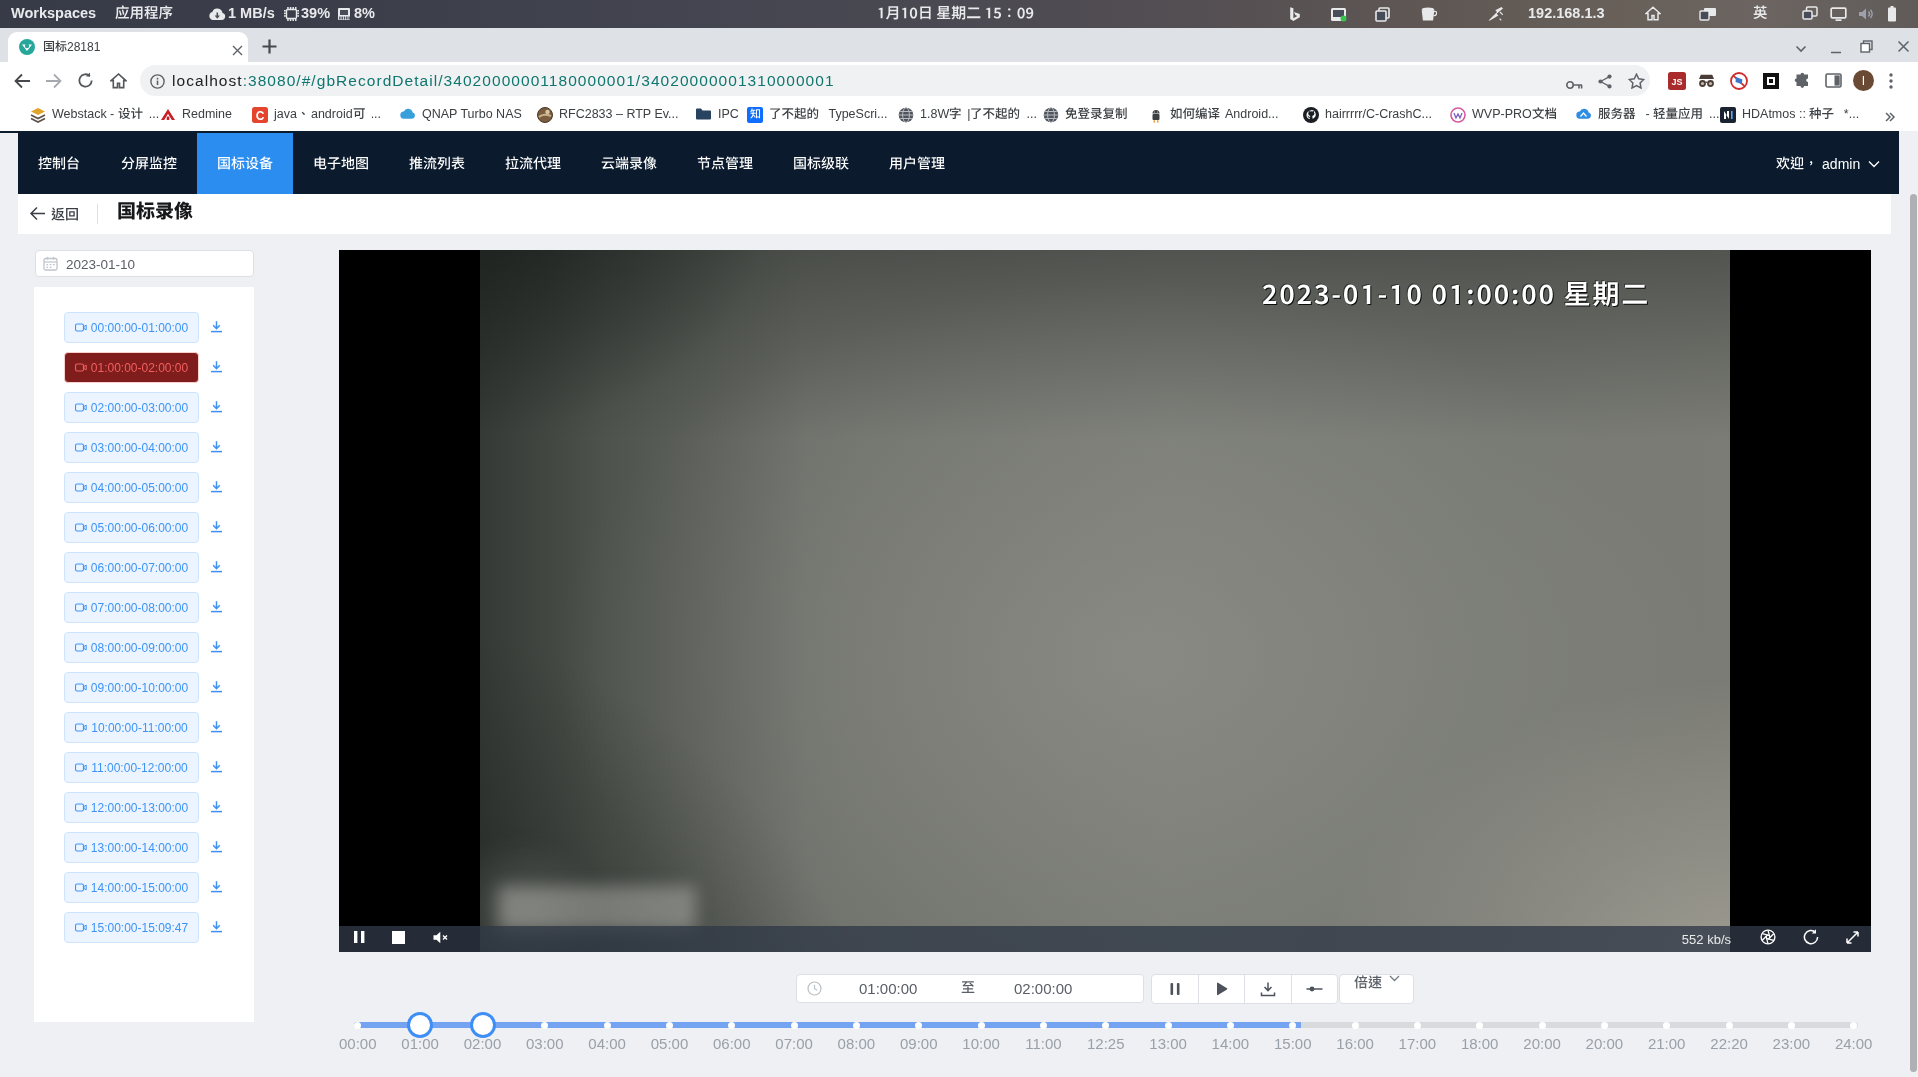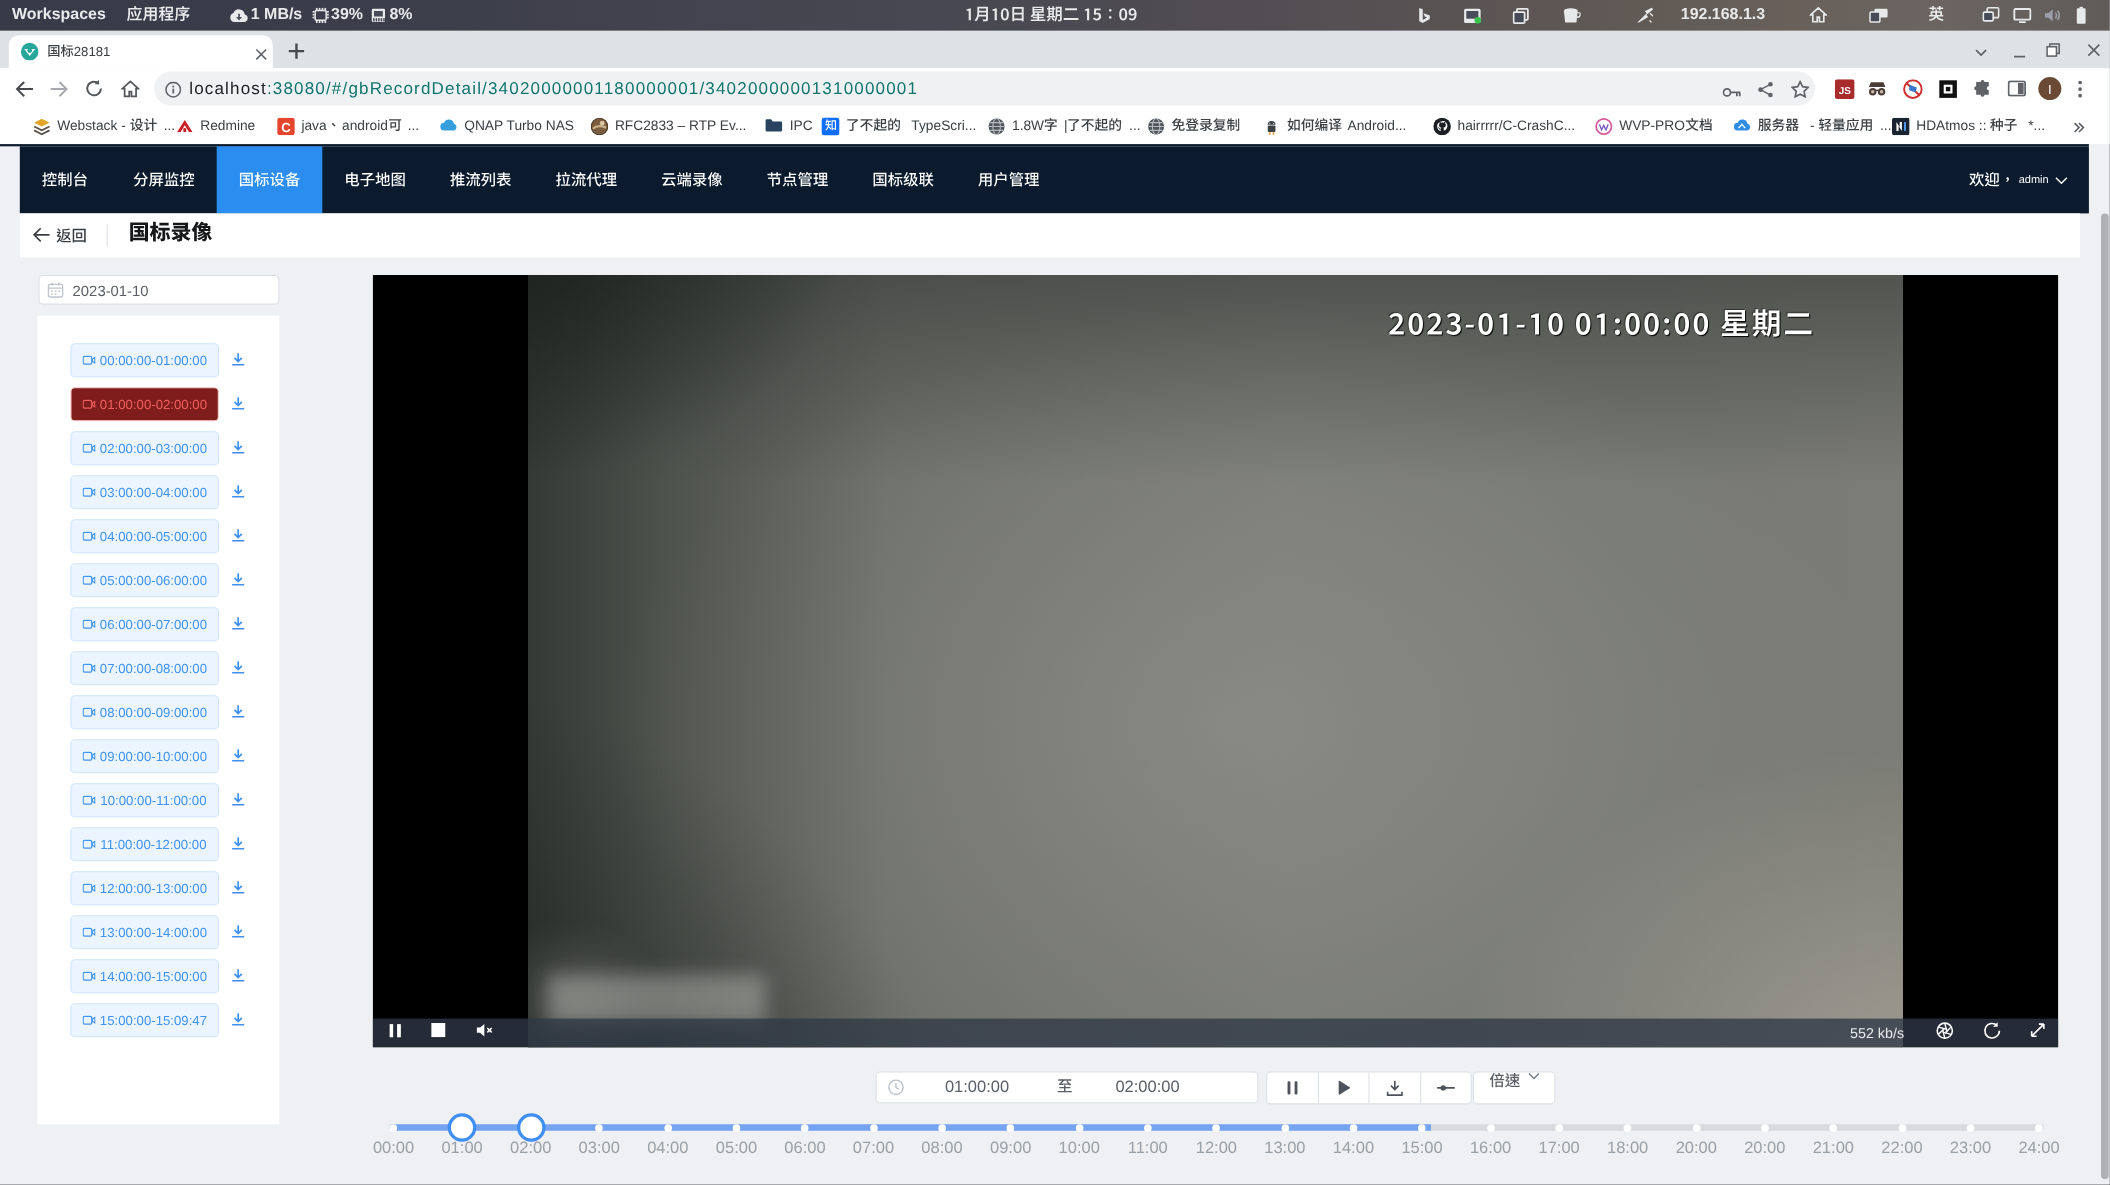--- a/index.html
+++ b/index.html
@@ -503,21 +503,21 @@
       </svg>
     </div>
     <div class="mi" style="width:96px;">
       <svg class="ck" width="56" height="16" viewBox="0 0 56 16" fill="currentColor">
         <path transform="translate(0.0,12.3) scale(0.0140,-0.0140)" d="M834.7 775.5V685H202.3V775.5ZM834.7 543.4V454.6H202.3V543.4ZM837.5 305.9V216.4H198.3V305.9ZM241.6 414Q241.6 356 236.5 288.9Q231.5 221.7 217.4 153.6Q203.2 85.4 175.6 22.9Q147.9 -39.6 102.2 -89.6Q95.2 -80 81.4 -67.8Q67.6 -55.7 53.2 -44.7Q38.8 -33.6 28.1 -27.7Q69.6 18.6 93.7 73.3Q117.9 128 129.6 186.5Q141.3 245 144.8 303.2Q148.2 361.5 148.2 414.5V775.5H241.6ZM893.3 35Q893.3 -6.2 882.3 -28.6Q871.2 -51 844 -62.7Q816.6 -74 770.5 -76.7Q724.5 -79.4 654.4 -78.4Q651.8 -60 642.2 -33.1Q632.6 -6.2 623 12.6Q655.4 11 686.4 10.8Q717.4 10.5 740.7 10.7Q764 10.9 773.4 10.9Q787.9 11.4 793.6 16.6Q799.3 21.8 799.3 35.7V775.5H893.3ZM555.3 740.2V-73.5H459.8V740.2Z"></path>
         <path transform="translate(14.0,12.3) scale(0.0140,-0.0140)" d="M257 468.6Q257 407.5 251.8 334.3Q246.6 261.2 231.5 185.5Q216.4 109.8 188 38.7Q159.6 -32.4 113.6 -90.8Q105 -82.2 89.8 -70.6Q74.6 -59 58.3 -48.7Q42.1 -38.4 30.2 -33.5Q74 21.2 99.7 85.2Q125.4 149.2 137.9 216.6Q150.4 283.9 154.3 348.6Q158.2 413.4 158.2 469.2V691.2H257ZM524.4 849.6Q541.7 815.9 558.1 776.2Q574.5 736.5 583.5 706.6L486.6 678.2Q478.7 708.5 462.6 749.8Q446.5 791.1 431.2 825.9ZM854.8 691.2V272.6H758V602.8H220.3V691.2ZM808.2 421V332.6H221.6V421Z"></path>
         <path transform="translate(28.0,12.3) scale(0.0140,-0.0140)" d="M786.9 17.5V-54.1H276.2V17.5ZM922.5 564.2V394.2H826.4V491.6H180.4V394.2H89.2V564.2ZM798.7 438.1V227.6H271.1V298.1H706.4V368.2H271.1V438.1ZM851.8 168.2V-83.8H757.9V96.8H276V168.2ZM299.6 438.1V-85.1H203.9V438.1ZM516.1 641.8Q530.2 620.6 543.6 593.1Q557 565.6 562.7 545.8L474.2 525.8Q469.2 545.3 457.2 573.1Q445.1 600.9 432 624.6ZM488.8 767V699.4H172.5V767ZM945.2 766.6V698.9H588.8V766.6ZM256.4 832.3Q233.8 760.7 197 693.1Q160.1 625.4 118.7 579.3Q110 586.2 94.9 594.3Q79.8 602.3 64.2 610Q48.6 617.7 36.7 622.5Q79.4 664.8 112.1 725.1Q144.8 785.4 164 849.6ZM681.7 832.1Q664.5 770.8 634.6 713.2Q604.6 655.6 569.3 616Q561.1 622.4 546.8 630.4Q532.5 638.4 517.4 646.1Q502.4 653.8 491.1 658.6Q525.2 693.4 550.9 744.2Q576.6 795 590.1 848.7ZM320.8 739.6Q341.1 711.8 361.6 677.4Q382.1 643 390.9 618L310.6 588.7Q302.4 614.2 283.8 649.7Q265.2 685.2 245.4 714.6ZM747.2 742Q772.2 714.8 797.4 680.7Q822.7 646.6 834 621.9L756.7 586.8Q746.2 612 722.2 647.4Q698.2 682.9 674 712Z"></path>
         <path transform="translate(42.0,12.3) scale(0.0140,-0.0140)" d="M493.2 532.3Q493.2 532.3 493.2 521.5Q493.2 510.8 493.2 494.5Q493.2 478.3 493.2 462.1Q493.2 445.9 493.2 435.1Q493.2 424.4 493.2 424.4Q493.2 424.4 511.8 424.4Q530.4 424.4 560.6 424.4Q590.9 424.4 627.3 424.4Q663.8 424.4 700.2 424.4Q736.6 424.4 766.9 424.4Q797.1 424.4 815.7 424.4Q834.3 424.4 834.3 424.4Q834.3 424.4 834.3 435.1Q834.3 445.9 834.3 462.1Q834.3 478.3 834.3 494.5Q834.3 510.8 834.3 521.5Q834.3 532.3 834.3 532.3Q834.3 532.3 815.7 532.3Q797.1 532.3 766.9 532.3Q736.6 532.3 700.2 532.3Q663.8 532.3 627.3 532.3Q590.9 532.3 560.6 532.3Q530.4 532.3 511.8 532.3Q493.2 532.3 493.2 532.3ZM493.2 718.2Q493.2 718.2 493.2 707.6Q493.2 696.9 493.2 680.8Q493.2 664.8 493.2 648.8Q493.2 632.7 493.2 622Q493.2 611.4 493.2 611.4Q493.2 611.4 511.8 611.4Q530.4 611.4 560.6 611.4Q590.9 611.4 627.3 611.4Q663.8 611.4 700.2 611.4Q736.6 611.4 766.9 611.4Q797.1 611.4 815.7 611.4Q834.3 611.4 834.3 611.4Q834.3 611.4 834.3 622Q834.3 632.7 834.3 648.8Q834.3 664.8 834.3 680.8Q834.3 696.9 834.3 707.6Q834.3 718.2 834.3 718.2Q834.3 718.2 815.7 718.2Q797.1 718.2 766.9 718.2Q736.6 718.2 700.2 718.2Q663.8 718.2 627.3 718.2Q590.9 718.2 560.6 718.2Q530.4 718.2 511.8 718.2Q493.2 718.2 493.2 718.2ZM406.2 800.6Q406.2 800.6 434.2 800.6Q462.2 800.6 508.3 800.6Q554.5 800.6 609.9 800.6Q665.4 800.6 720.4 800.6Q775.3 800.6 821.8 800.6Q868.2 800.6 896.1 800.6Q924 800.6 924 800.6Q924 800.6 924 775.7Q924 750.7 924 710Q924 669.3 924 620.1Q924 570.9 924 522.1Q924 473.3 924 432.6Q924 391.9 924 367Q924 342 924 342Q924 342 896 342Q868 342 821.9 342Q775.7 342 720.2 342Q664.8 342 609.8 342Q554.8 342 508.4 342Q461.9 342 434.1 342Q406.2 342 406.2 342Q406.2 342 406.2 367Q406.2 391.9 406.2 432.6Q406.2 473.3 406.2 522.5Q406.2 571.7 406.2 620.5Q406.2 669.3 406.2 710Q406.2 750.7 406.2 775.7Q406.2 800.6 406.2 800.6ZM396.7 239.4Q396.7 239.4 426 239.4Q455.3 239.4 503.4 239.4Q551.4 239.4 609 239.4Q666.7 239.4 724.3 239.4Q782 239.4 830 239.4Q878 239.4 907.3 239.4Q936.6 239.4 936.6 239.4Q936.6 239.4 936.6 226.4Q936.6 213.3 936.6 196.8Q936.6 180.2 936.6 167.2Q936.6 154.1 936.6 154.1Q936.6 154.1 907.5 154.1Q878.3 154.1 830.3 154.1Q782.2 154.1 724.6 154.1Q667 154.1 609.3 154.1Q551.6 154.1 503.5 154.1Q455.4 154.1 426 154.1Q396.7 154.1 396.7 154.1Q396.7 154.1 396.7 167.2Q396.7 180.2 396.7 196.8Q396.7 213.3 396.7 226.4Q396.7 239.4 396.7 239.4ZM322.7 33.8Q322.7 33.8 357.7 33.8Q392.8 33.8 450.5 33.8Q508.2 33.8 577.3 33.8Q646.5 33.8 715.6 33.8Q784.8 33.8 842.5 33.8Q900.3 33.8 935.3 33.8Q970.3 33.8 970.3 33.8Q970.3 33.8 970.3 20.6Q970.3 7.4 970.3 -9Q970.3 -25.4 970.3 -38.6Q970.3 -51.7 970.3 -51.7Q970.3 -51.7 935.3 -51.7Q900.3 -51.7 842.6 -51.7Q784.9 -51.7 715.7 -51.7Q646.6 -51.7 577.4 -51.7Q508.3 -51.7 450.5 -51.7Q392.8 -51.7 357.8 -51.7Q322.7 -51.7 322.7 -51.7Q322.7 -51.7 322.7 -38.6Q322.7 -25.4 322.7 -9Q322.7 7.4 322.7 20.6Q322.7 33.8 322.7 33.8ZM41.5 780.6Q41.5 780.6 64.7 780.6Q87.8 780.6 124.6 780.6Q161.3 780.6 201.9 780.6Q242.4 780.6 279.1 780.6Q315.9 780.6 339 780.6Q362.2 780.6 362.2 780.6Q362.2 780.6 362.2 767.6Q362.2 754.5 362.2 737.1Q362.2 719.7 362.2 706.6Q362.2 693.5 362.2 693.5Q362.2 693.5 339 693.5Q315.9 693.5 279.1 693.5Q242.4 693.5 201.9 693.5Q161.3 693.5 124.6 693.5Q87.8 693.5 64.7 693.5Q41.5 693.5 41.5 693.5Q41.5 693.5 41.5 706.6Q41.5 719.7 41.5 737.1Q41.5 754.5 41.5 767.6Q41.5 780.6 41.5 780.6ZM51.3 491.5Q51.3 491.5 72.5 491.5Q93.7 491.5 127.4 491.5Q161.2 491.5 198.8 491.5Q236.4 491.5 270.2 491.5Q304 491.5 325.1 491.5Q346.3 491.5 346.3 491.5Q346.3 491.5 346.3 478.4Q346.3 465.4 346.3 448.1Q346.3 430.7 346.3 417.7Q346.3 404.6 346.3 404.6Q346.3 404.6 325.1 404.6Q304 404.6 270.2 404.6Q236.4 404.6 198.8 404.6Q161.2 404.6 127.4 404.6Q93.7 404.6 72.5 404.6Q51.3 404.6 51.3 404.6Q51.3 404.6 51.3 417.7Q51.3 430.7 51.3 448.1Q51.3 465.4 51.3 478.4Q51.3 491.5 51.3 491.5ZM30.3 110.6Q72.4 122.3 125.3 138.3Q178.2 154.3 237.1 173.4Q296 192.6 354.8 211.6Q354.8 211.6 356.6 202.3Q358.3 193 360.9 179.7Q363.5 166.4 365.5 153.1Q367.6 139.8 369.4 130.5Q371.1 121.2 371.1 121.2Q289 92.9 205.2 65.7Q121.4 38.5 52.9 15.2Q52.9 15.2 50.8 24.8Q48.6 34.3 45.3 48.4Q41.9 62.6 38.4 77Q34.8 91.4 32.5 101Q30.3 110.6 30.3 110.6ZM160.4 746.4Q160.4 746.4 169.3 746.4Q178.2 746.4 191.5 746.4Q204.9 746.4 218.2 746.4Q231.6 746.4 240.5 746.4Q249.4 746.4 249.4 746.4Q249.4 746.4 249.4 712.8Q249.4 679.2 249.4 624.4Q249.4 569.5 249.4 503.8Q249.4 438.1 249.4 371.9Q249.4 305.8 249.4 250.9Q249.4 196.1 249.4 162.5Q249.4 128.9 249.4 128.9Q249.4 128.9 240.5 127.3Q231.6 125.7 218.2 123.3Q204.9 120.9 191.5 118.5Q178.2 116.1 169.3 114.5Q160.4 113 160.4 113Q160.4 113 160.4 147.3Q160.4 181.6 160.4 238Q160.4 294.4 160.4 362.3Q160.4 430.2 160.4 497.6Q160.4 564.9 160.4 621.3Q160.4 677.8 160.4 712.1Q160.4 746.4 160.4 746.4ZM621.5 763.6Q621.5 763.6 634.4 763.6Q647.3 763.6 664.2 763.6Q681 763.6 693.7 763.6Q706.5 763.6 706.5 763.6Q706.5 763.6 706.5 735.9Q706.5 708.3 706.5 665.1Q706.5 621.9 706.5 572.9Q706.5 524 706.5 480.8Q706.5 437.6 706.5 409.7Q706.5 381.8 706.5 381.8Q706.5 381.8 708.4 381.8Q710.4 381.8 710.4 381.8Q710.4 381.8 710.4 354Q710.4 326.2 710.4 282.1Q710.4 238 710.4 188.6Q710.4 139.2 710.4 95.1Q710.4 51 710.4 23Q710.4 -5.1 710.4 -5.1Q710.4 -5.1 701.2 -5.1Q692 -5.1 678.1 -5.1Q664.1 -5.1 650.2 -5.1Q636.3 -5.1 627 -5.1Q617.6 -5.1 617.6 -5.1Q617.6 -5.1 617.6 22.9Q617.6 50.9 617.6 95Q617.6 139.1 617.6 188.5Q617.6 237.9 617.6 282Q617.6 326.1 617.6 354.1Q617.6 382.2 617.6 382.2Q617.6 382.2 619.6 382.2Q621.5 382.2 621.5 382.2Q621.5 382.2 621.5 409.8Q621.5 437.5 621.5 480.7Q621.5 523.8 621.5 572.9Q621.5 621.9 621.5 665.1Q621.5 708.2 621.5 735.9Q621.5 763.6 621.5 763.6Z"></path>
       </svg>
     </div>
-    <div style="position:absolute;right:19px;top:0;height:61px;display:flex;align-items:center;color:#fff;font-size:10px">
+    <div style="position:absolute;right:19px;top:0;height:61px;display:flex;align-items:center;color:#fff;font-size:14px">
       <svg class="ck" width="42" height="16" viewBox="0 0 42 16" fill="currentColor">
         <path transform="translate(0.0,12.3) scale(0.0140,-0.0140)" d="M369.6 732.6V648.3H45.9V732.6ZM359 732.6 374.7 736.3 432.3 716.9Q410 543.2 361.8 402.9Q313.6 262.6 243.2 157.6Q172.8 52.6 84.3 -15.3Q74 1.5 55.2 22.7Q36.4 43.9 20.3 55.8Q80.8 97.7 133.3 163.5Q185.9 229.3 228.1 314.6Q270.3 399.9 299.8 500.6Q329.3 601.2 343.5 712.4V732.6ZM112.2 591.8Q154.2 537.6 198.9 476Q243.6 414.3 285.7 352.3Q327.8 290.4 362 232.8Q396.3 175.3 417 129.4L342.2 66.6Q322.1 114 288.8 172.6Q255.4 231.2 215.2 295.1Q174.9 358.9 131 421.7Q87.1 484.5 45.5 539.4ZM880.3 697.6V611.6H552V697.6ZM625.3 831.2Q608.6 706.8 576.9 596.9Q545.1 486.9 493.9 412Q486.3 419.6 472.4 429.8Q458.4 440.1 443.7 449.8Q428.9 459.6 418.2 465.5Q450.9 509.8 473.5 569.7Q496.2 629.6 511.5 699.3Q526.7 769.1 535.4 842.9ZM875.2 697.6 890 700.8 953.4 683.2Q939.6 620.9 919.8 555.8Q900 490.6 880.4 446.4L805.1 470.2Q815.8 497.2 826.2 533.5Q836.6 569.7 845.7 608.7Q854.8 647.7 860.8 682.8V697.6ZM702.8 464.9Q720.1 356.6 753.1 263.5Q786 170.3 840.4 101.6Q894.7 32.9 975.8 -4.1Q965.6 -13.3 953.6 -27.3Q941.5 -41.3 930.8 -56.7Q920.1 -72 913.2 -84.4Q827 -37.8 770 39.8Q713 117.4 678.7 222.3Q644.4 327.2 624.8 453.3ZM712.4 483.1Q712.4 421.9 703.8 349.4Q695.2 276.9 666.7 200.3Q638.2 123.8 579.9 50.3Q521.6 -23.1 421.5 -85.8Q415 -75 403.2 -62.9Q391.4 -50.7 378.6 -38.8Q365.9 -26.9 354.6 -19.8Q447.6 36.8 501.9 102.3Q556.1 167.9 582 235.8Q607.9 303.7 615.4 367.6Q622.9 431.5 622.9 484.8V557H712.4Z"></path>
         <path transform="translate(14.0,12.3) scale(0.0140,-0.0140)" d="M69.9 290.7Q69.9 290.7 69.9 299.5Q69.9 308.3 69.9 320Q69.9 331.8 69.9 340.6Q69.9 349.4 69.9 349.4Q69.9 349.4 78.4 353.7Q86.9 358 95.2 361.8Q103.5 365.6 103.5 365.6Q103.5 365.6 117.9 365.6Q132.3 365.6 153.3 365.6Q174.3 365.6 194.9 365.6Q215.5 365.6 229.9 365.6Q244.3 365.6 244.3 365.6Q244.3 365.6 244.3 354Q244.3 342.3 244.3 328.1Q244.3 313.9 244.3 302.3Q244.3 290.7 244.3 290.7Q244.3 290.7 226.8 290.7Q209.3 290.7 183.3 290.7Q157.4 290.7 131.2 290.7Q105.1 290.7 87.5 290.7Q69.9 290.7 69.9 290.7ZM69.9 290.7Q69.9 290.7 66.4 300.3Q63 309.9 58.7 322.7Q54.4 335.4 50.9 345Q47.4 354.6 47.4 354.6Q68.1 379.4 94.2 413.7Q120.3 447.9 147.3 484.4Q174.3 521 197 552.8Q219.7 584.7 232.7 604.8Q232.7 604.8 232.7 606.8Q232.7 608.7 232.7 608.7Q232.7 608.7 238 610.6Q243.4 612.5 249 614.4Q254.7 616.2 254.7 616.2Q254.7 616.2 264.4 611.6Q274.1 607 286.2 601.3Q298.3 595.6 308 591Q317.6 586.4 317.6 586.4Q300.8 561.4 276.8 527.5Q252.8 493.5 226.7 457.5Q200.7 421.5 176 388Q151.3 354.4 131.9 329.3Q131.9 329.3 122.4 325.6Q113 321.8 100.9 316.2Q88.8 310.6 79.3 303.5Q69.9 296.4 69.9 290.7ZM46.2 612.1Q46.2 612.1 66.6 612.1Q87.1 612.1 117.1 612.1Q147.1 612.1 177.1 612.1Q207.1 612.1 227.6 612.1Q248.1 612.1 248.1 612.1Q248.1 612.1 248.1 600.5Q248.1 589 248.1 573.6Q248.1 558.2 248.1 546.6Q248.1 535 248.1 535Q248.1 535 227.6 535Q207.1 535 177.1 535Q147.1 535 117.1 535Q87.1 535 66.6 535Q46.2 535 46.2 535Q46.2 535 46.2 546.5Q46.2 558 46.2 573.6Q46.2 589.1 46.2 600.6Q46.2 612.1 46.2 612.1ZM621.4 775.5Q621.4 775.5 641 775.5Q660.7 775.5 691.7 775.5Q722.7 775.5 757.4 775.5Q792.1 775.5 823.1 775.5Q854.1 775.5 873.8 775.5Q893.4 775.5 893.4 775.5Q893.4 775.5 893.4 763.1Q893.4 750.8 893.4 735.2Q893.4 719.6 893.4 707.3Q893.4 695 893.4 695Q893.4 695 874.6 695Q855.9 695 828.3 695Q800.7 695 773.1 695Q745.5 695 726.7 695Q707.9 695 707.9 695Q707.9 695 707.9 667.9Q707.9 640.8 707.9 595.5Q707.9 550.1 707.9 493.1Q707.9 436.1 707.9 375.4Q707.9 314.7 707.9 257.7Q707.9 200.7 707.9 155.3Q707.9 110 707.9 82.9Q707.9 55.8 707.9 55.8Q707.9 55.8 694.7 55.8Q681.6 55.8 664.6 55.8Q647.7 55.8 634.5 55.8Q621.4 55.8 621.4 55.8Q621.4 55.8 621.4 86Q621.4 116.3 621.4 167.8Q621.4 219.3 621.4 283.3Q621.4 347.4 621.4 415.6Q621.4 483.7 621.4 547.8Q621.4 611.9 621.4 663.4Q621.4 714.9 621.4 745.2Q621.4 775.5 621.4 775.5ZM842.3 775.5Q842.3 775.5 855.4 775.5Q868.6 775.5 886.1 775.5Q903.7 775.5 916.8 775.5Q930 775.5 930 775.5Q930 775.5 930 748Q930 720.5 930 675Q930 629.6 930 575.4Q930 521.2 930 466.9Q930 412.7 930 367.3Q930 321.8 930 294.3Q930 266.8 930 266.8Q930 235.8 922.5 217.3Q915 198.8 893.9 187.6Q874.2 177.5 842.5 175.1Q810.8 172.7 766 172.7Q763.4 189.9 755.4 213.5Q747.5 237.1 738.5 253.6Q768.2 252.6 793.4 252.6Q818.6 252.6 826.8 253.1Q842.3 253.1 842.3 268.5Q842.3 268.5 842.3 296Q842.3 323.5 842.3 368.7Q842.3 413.8 842.3 467.9Q842.3 522 842.3 576.1Q842.3 630.2 842.3 675.3Q842.3 720.5 842.3 748Q842.3 775.5 842.3 775.5ZM554.6 845.3Q554.6 845.3 561.5 838.2Q568.4 831.2 578.5 820.9Q588.6 810.6 598.2 799.9Q607.8 789.1 614.8 782Q621.7 775 621.7 775Q570.6 746.4 509.6 721.4Q448.6 696.4 392.5 678Q389.8 692.6 380.8 712.2Q371.7 731.9 363.8 745.8Q398.3 759.3 433.7 776Q469.1 792.7 500.4 810.7Q531.7 828.7 554.6 845.3ZM360.1 158.6Q360.1 158.6 359 169.1Q357.8 179.6 356.2 193.7Q354.6 207.7 353.5 218.2Q352.4 228.7 352.4 228.7Q352.4 228.7 358.4 233.6Q364.4 238.6 372 245.3Q379.7 252.1 385.7 257Q391.7 262 391.7 262Q391.7 262 406.1 266Q420.6 270.1 443 276.5Q465.5 282.9 491.3 289.9Q517.1 296.9 539.5 303.3Q562 309.7 576.4 313.7Q590.8 317.8 590.8 317.8Q590.8 317.8 591.6 305.1Q592.4 292.4 593.4 275.9Q594.4 259.4 595.2 246.8Q596 234.1 596 234.1Q526.5 211.7 483.3 198.3Q440.1 184.9 415.8 177.2Q391.4 169.5 379.3 165.6Q367.2 161.6 360.1 158.6ZM360.1 158.6Q360.1 158.6 354.5 169.1Q348.9 179.5 341.6 193Q334.2 206.4 328.6 216.9Q323 227.3 323 227.3Q336.4 235.1 350.1 252.7Q363.8 270.2 363.8 301Q363.8 301 363.8 324.9Q363.8 348.8 363.8 388.8Q363.8 428.8 363.8 476.1Q363.8 523.4 363.8 570.6Q363.8 617.9 363.8 657.8Q363.8 697.8 363.8 721.8Q363.8 745.8 363.8 745.8Q363.8 745.8 377 745.8Q390.2 745.8 407.7 745.8Q425.2 745.8 438.4 745.8Q451.6 745.8 451.6 745.8Q451.6 745.8 451.6 718Q451.6 690.1 451.6 644Q451.6 598 451.6 543.3Q451.6 488.5 451.6 433.3Q451.6 378 451.6 332Q451.6 286 451.6 258.1Q451.6 230.2 451.6 230.2Q451.6 230.2 442.5 222.9Q433.3 215.6 419.4 205.1Q405.6 194.6 392.1 184Q378.6 173.4 369.3 166Q360.1 158.6 360.1 158.6ZM78.4 800.9Q78.4 800.9 88.9 807.4Q99.4 813.8 113.6 822.3Q127.8 830.7 138.3 837.2Q148.8 843.7 148.8 843.7Q172.5 819.8 197.1 792.1Q221.8 764.5 243.9 738.3Q266 712 279.7 691.6Q279.7 691.6 272.4 686.5Q265.2 681.3 254.4 673.7Q243.6 666.1 232.8 658Q222 649.9 214.8 644.8Q207.5 639.6 207.5 639.6Q194 661.1 172.1 689.2Q150.3 717.3 125.9 746.8Q101.5 776.3 78.4 800.9ZM236.3 164.2Q265.7 98 316.6 65.9Q367.5 33.9 441.1 24.2Q514.8 14.4 609.9 13.9Q663 13.9 727.8 15.7Q792.7 17.6 858.3 20.9Q923.8 24.2 977.7 28.9Q970.8 19.3 964.6 3.2Q958.5 -12.8 953.9 -29.8Q949.3 -46.7 946.6 -60.1Q897.8 -62.6 840.9 -64.9Q784 -67.2 724.8 -68Q665.7 -68.8 608.6 -68.8Q521.2 -68.8 452.4 -61.1Q383.7 -53.4 331.2 -32.2Q278.7 -11 239.7 29.7Q200.6 70.4 172.8 136.9Q172.8 136.9 182.2 141.1Q191.6 145.3 204.5 150.6Q217.4 155.9 226.9 160.1Q236.3 164.2 236.3 164.2ZM233 365.6Q233 365.6 238.9 365.6Q244.8 365.6 250.3 365.6Q255.7 365.6 255.7 365.6Q255.7 365.6 263.4 366.7Q271.1 367.7 271.1 367.7Q271.1 367.7 278.1 365Q285 362.4 294.1 359.2Q303.2 356 310.2 353.3Q317.2 350.6 317.2 350.6Q290.9 188.2 230 79.8Q169.1 -28.6 82.3 -85.8Q76.4 -76.2 65.2 -63.8Q54 -51.5 42 -39.6Q30.1 -27.8 21.1 -21.9Q103.1 28.3 158 122Q212.9 215.6 233 350.3Q233 350.3 233 358Q233 365.6 233 365.6Z"></path>
         <path transform="translate(28.0,12.3) scale(0.0140,-0.0140)" d="M442.3 202.7Q442.3 202.7 438.6 211.8Q434.9 220.8 430 232.5Q425 244.1 421.3 253.2Q417.6 262.2 417.6 262.2Q464.2 279.9 490 309.7Q515.7 339.5 515.2 376.4Q515.2 376.4 514.1 389.7Q513 403 511.4 420.4Q509.8 437.9 508.7 451.2Q507.6 464.5 507.6 464.5Q507.6 464.5 514.6 453.9Q521.7 443.4 530.5 428.9Q539.4 414.5 546.4 403.9Q553.5 393.4 553.5 393.4Q544.2 380.4 531.6 375.8Q518.9 371.3 504.1 371.3Q475 371.3 453 389.3Q431.1 407.3 431.1 441Q431.1 475 453.9 494.2Q476.8 513.4 506.8 513.4Q547.1 513.4 569.6 482.5Q592.1 451.6 592.1 396.4Q592.1 328.3 552.2 277.8Q512.3 227.4 442.3 202.7Z"></path>
       </svg>
       <span>&nbsp;admin&nbsp;&nbsp;</span>
       <svg width="12" height="8" viewBox="0 0 12 8">
         <path d="M1 1.5l5 5 5-5" fill="none" stroke="#fff" stroke-width="1.3"></path>
       </svg>
     </div>
@@ -870,25 +870,25 @@
 <span class="lbl" style="left:451.5px">02:00</span>
 <span class="lbl" style="left:513.8px">03:00</span>
 <span class="lbl" style="left:576.1px">04:00</span>
 <span class="lbl" style="left:638.5px">05:00</span>
 <span class="lbl" style="left:700.8px">06:00</span>
 <span class="lbl" style="left:763.1px">07:00</span>
 <span class="lbl" style="left:825.4px">08:00</span>
 <span class="lbl" style="left:887.8px">09:00</span>
 <span class="lbl" style="left:950.1px">10:00</span>
 <span class="lbl" style="left:1012.4px">11:00</span>
-<span class="lbl" style="left:1074.8px">12:00</span>
+<span class="lbl" style="left:1074.8px">12:25</span>
 <span class="lbl" style="left:1137.1px">13:00</span>
 <span class="lbl" style="left:1199.4px">14:00</span>
 <span class="lbl" style="left:1261.8px">15:00</span>
 <span class="lbl" style="left:1324.1px">16:00</span>
 <span class="lbl" style="left:1386.4px">17:00</span>
 <span class="lbl" style="left:1448.7px">18:00</span>
 <span class="lbl" style="left:1511.1px">20:00</span>
 <span class="lbl" style="left:1573.4px">20:00</span>
 <span class="lbl" style="left:1635.7px">21:00</span>
-<span class="lbl" style="left:1698.1px">22:00</span>
+<span class="lbl" style="left:1698.1px">22:20</span>
 <span class="lbl" style="left:1760.4px">23:00</span>
 <span class="lbl" style="left:1822.7px">24:00</span>
 <div id="thumb" class="ab"></div>
 </body></html>

